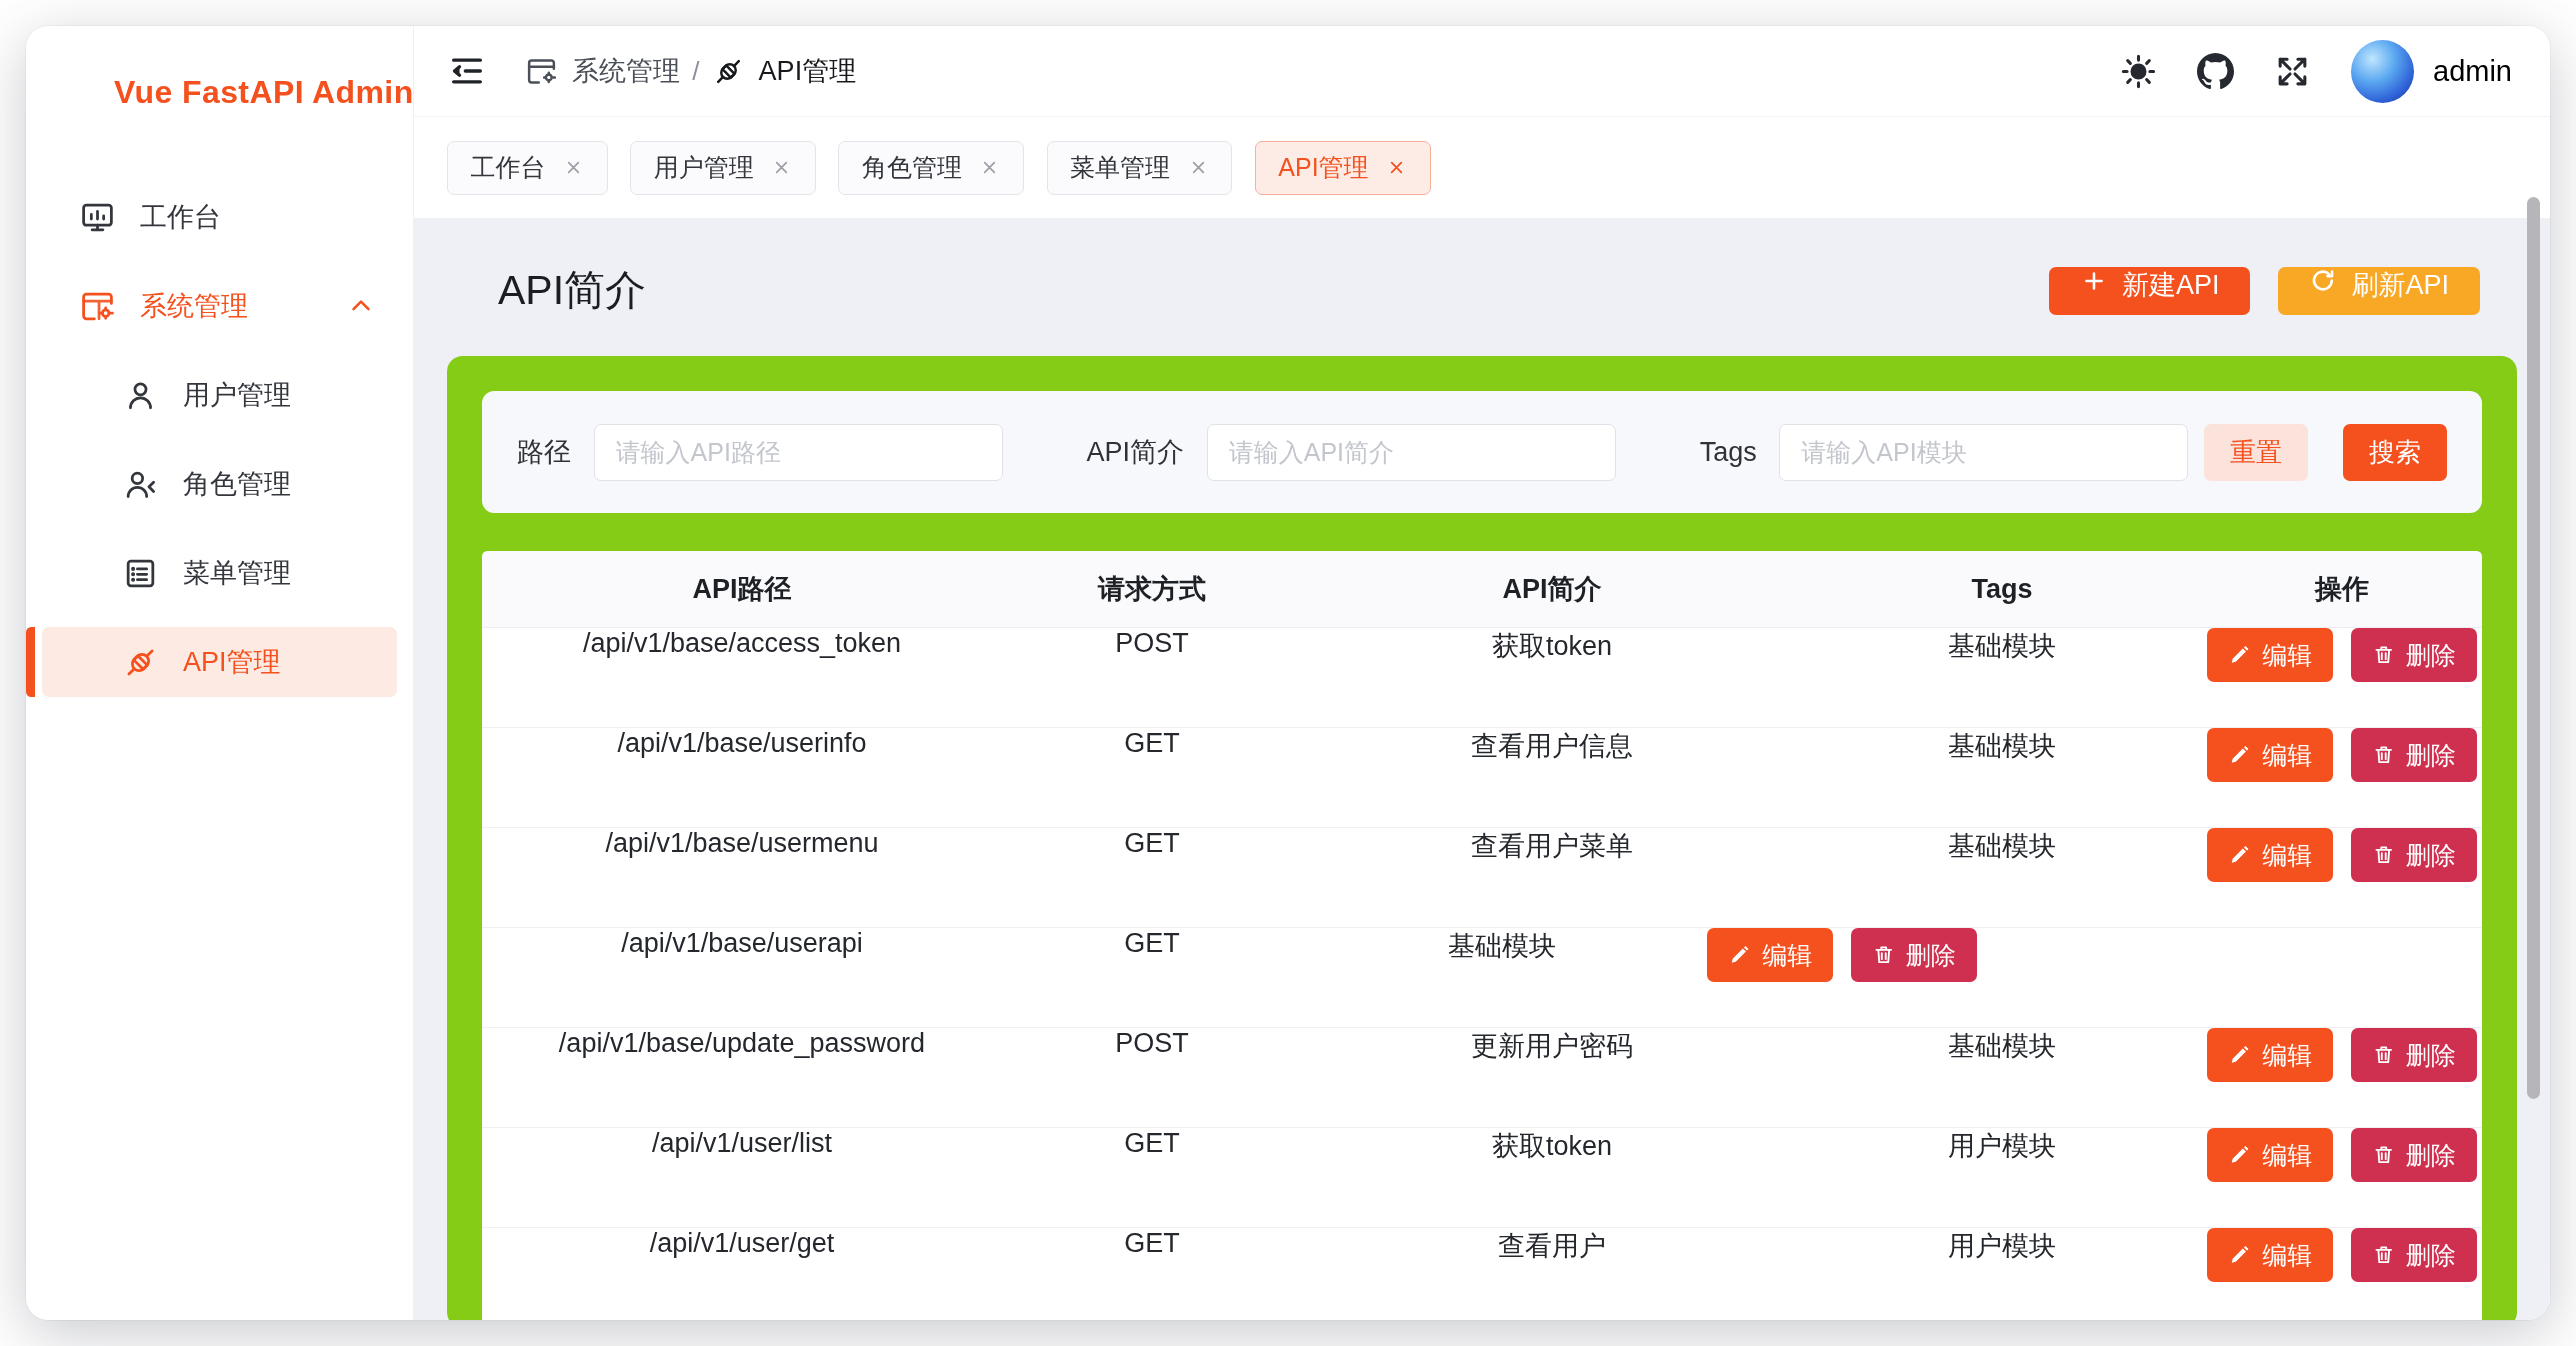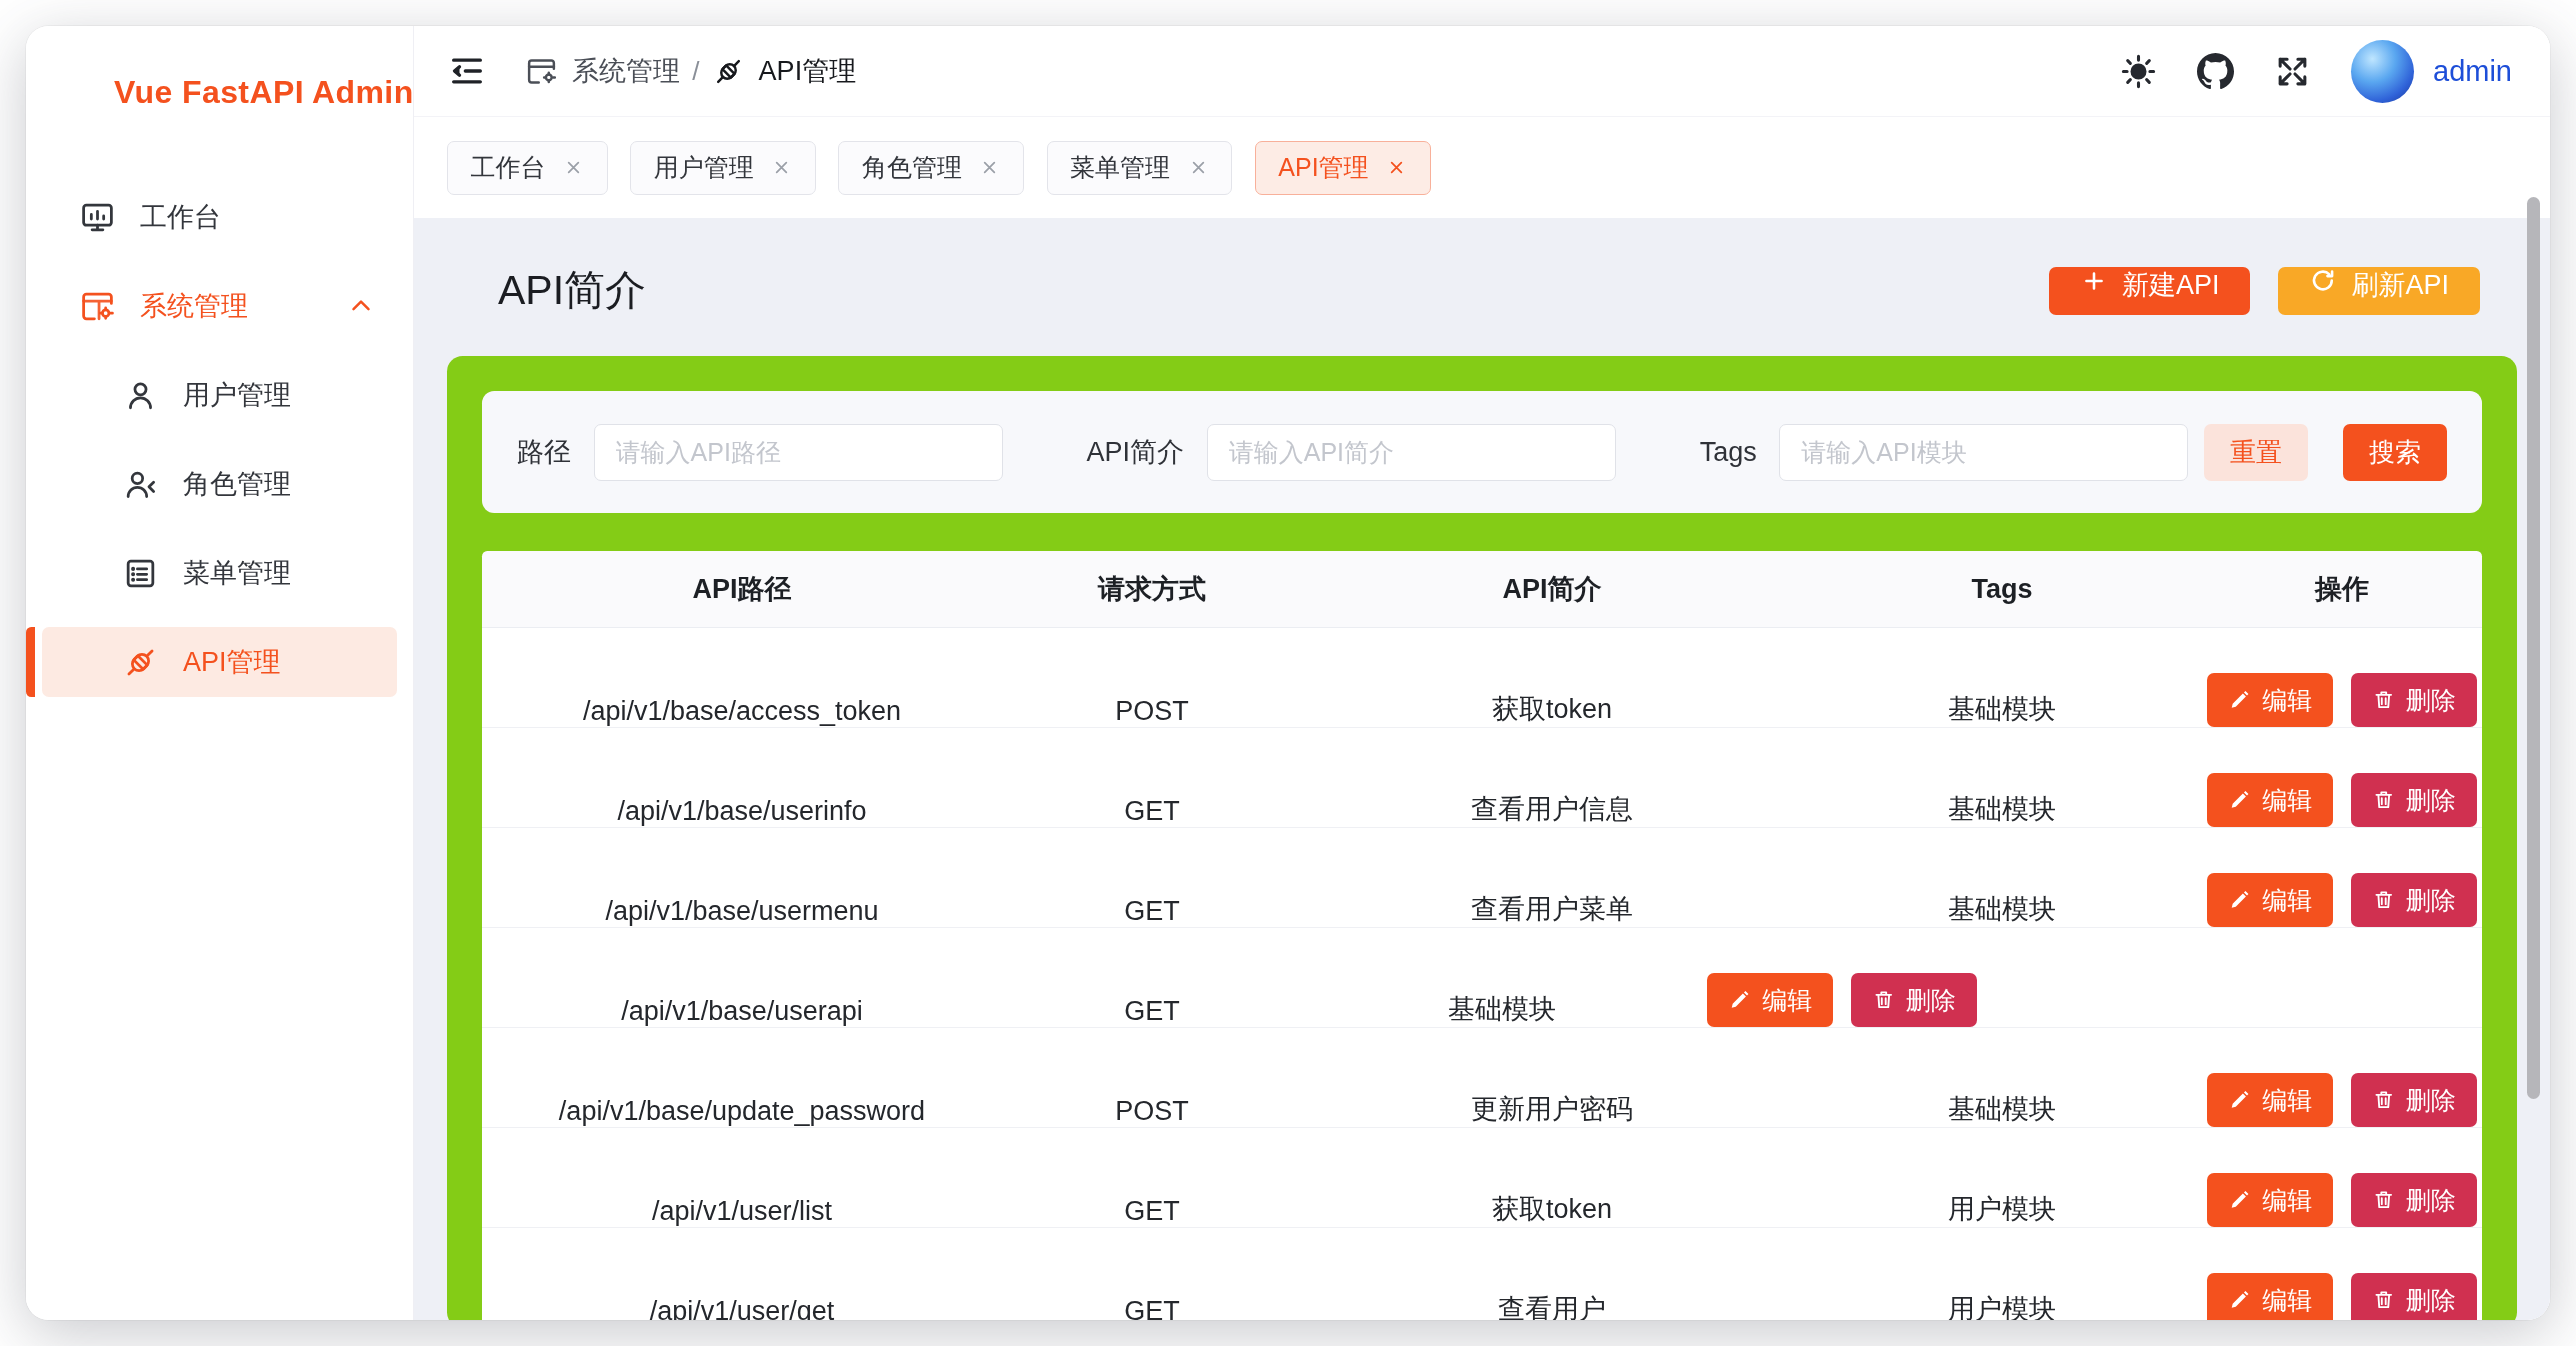--- a/index.html
+++ b/index.html
@@ -29,21 +29,21 @@
   .collapse{width:40px;height:40px;color:#1f2227;margin-right:38px;cursor:pointer;flex:0 0 40px}
   .crumb{display:flex;align-items:center;gap:14px;font-size:27px;color:#4b4f57;cursor:pointer}
   .crumb .ci{width:33px;height:33px}
   .crumb.current{color:#17191d}
   .sep{color:#8a8f98;margin:0 12.2px;font-size:26px}
   .top-actions{margin-left:auto;display:flex;align-items:center;gap:40px}
   .ticon{width:37px;height:37px;color:#26292f;cursor:pointer}
   .user{display:flex;align-items:center;gap:19px;cursor:pointer}
   .avatar{width:63px;height:63px;border-radius:50%;
     background:radial-gradient(circle at 34% 30%,#bfe6ff 0%,#5aa7f0 38%,#2f62d8 70%,#16328f 100%)}
-  .username{font-size:29px;color:#1d4ed8}
+  .username{font-size:29px;color:#000000}
   
   .tabbar{height:101px;background:#fff;display:flex;align-items:center;gap:22.6px;padding:0 33px}
   .tab{height:54px;border:1.7px solid #e3e4ea;background:#fbfbfd;border-radius:7px;display:flex;
     align-items:center;gap:17.4px;padding:0 22.6px;font-size:25px;color:#33363c;cursor:pointer;white-space:nowrap}
   .tab .tx{width:21px;height:21px;color:#9ba0a8;cursor:pointer}
   .tab.active{background:#fdece5;border-color:#f8b09a;color:#f4511e}
   .tab.active .tx{color:#f4511e}
   
   .content{flex:1;background:#eef0f6;padding:0 33px;overflow:hidden}
   .page-head{display:flex;align-items:center;margin:45px 0 38px;padding-left:51px}
@@ -65,21 +65,21 @@
   .finput::placeholder{color:#c3c6cd}
   .fbuttons{margin-left:auto;display:flex;gap:35px}
   .btn-reset{height:57px;padding:0 26px;border:none;border-radius:7px;font-size:26px;cursor:pointer;
     background:#fbe3db;color:#f4511e;font-family:inherit}
   .btn-search{height:57px;padding:0 26px;border:none;border-radius:7px;font-size:26px;cursor:pointer;
     background:#f4511e;color:#fff;font-family:inherit}
   
   .table{margin-top:38px}
   .thead{display:flex;background:#fafafc;height:77px;align-items:center;border-bottom:0.9px solid #ebedf2;
     font-weight:bold;font-size:27px;color:#1d2025;border-radius:5.2px 5.2px 0 0}
-  .tr{display:flex;height:100px;align-items:flex-end;border-bottom:0.9px solid #eff0f4;font-size:27px;
+  .tr{display:flex;height:100px;align-items:flex-start;border-bottom:0.9px solid #eff0f4;font-size:27px;
     color:#24272c;background:#fff}
   .c{text-align:center}
   .c1{width:26%}.c2{width:15%}.c3{width:25%}.c4{width:20%}.c5{width:14%}
   .ops{display:flex;justify-content:center;gap:17.4px}
   .row-btn{display:flex;align-items:center;gap:10.5px;height:54px;padding:0 21px;border:none;
     border-radius:7px;color:#fff;font-size:25px;cursor:pointer;font-family:Liberation Sans, sans-serif}
   .row-btn svg{width:23.5px;height:23.5px}
   .btn-edit{background:#f4511e}
   .btn-del{background:#d03050}
   

